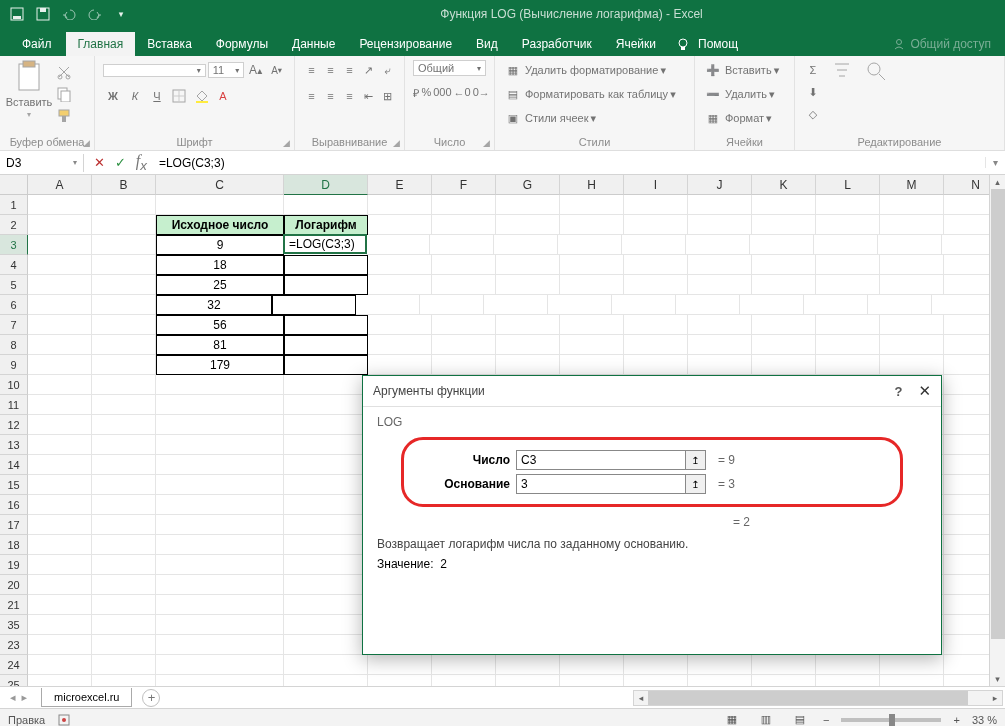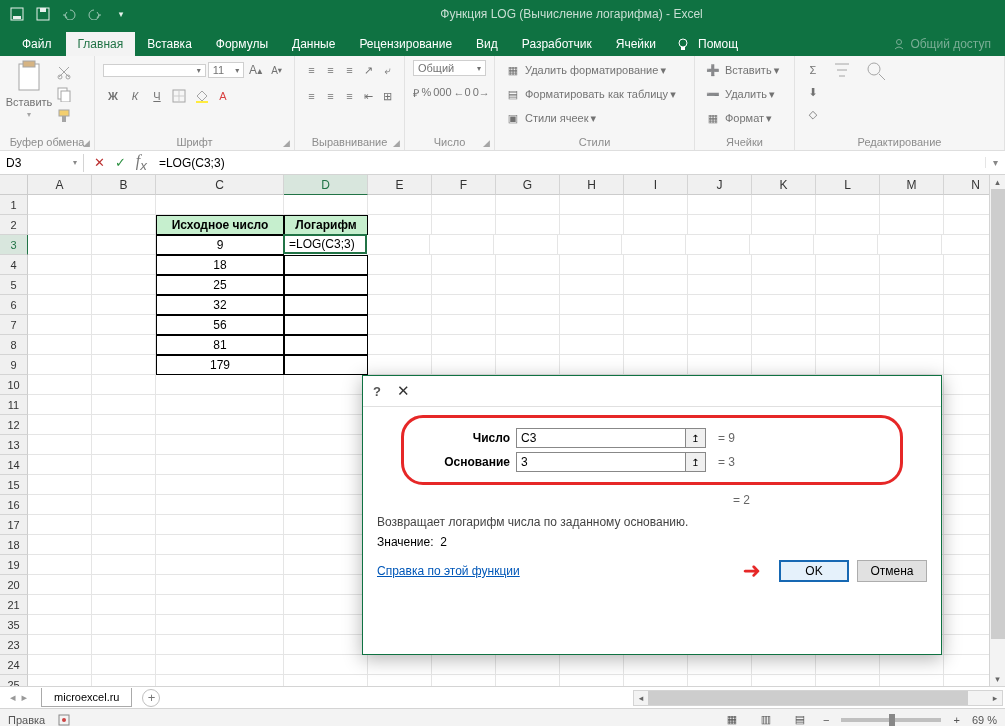--- a/index.html
+++ b/index.html
@@ -457,21 +457,21 @@
         <div class="cell" style="width: 64px;"></div>
         <div class="cell" style="width: 64px;"></div>
         <div class="cell" style="width: 64px;"></div>
         <div class="cell" style="width: 64px;"></div>
         <div class="cell" style="width: 64px;"></div>
         <div class="cell" style="width: 64px;"></div>
       </div>
       <div class="row">
         <div class="cell" style="width: 64px;"></div>
         <div class="cell" style="width: 64px;"></div>
-        <div class="cell bordered center" style="width: 128px;">32</div>
+        <div class="cell bordered center" style="width: 116px;">32</div>
         <div class="cell bordered" style="width: 84px;"></div>
         <div class="cell" style="width: 64px;"></div>
         <div class="cell" style="width: 64px;"></div>
         <div class="cell" style="width: 64px;"></div>
         <div class="cell" style="width: 64px;"></div>
         <div class="cell" style="width: 64px;"></div>
         <div class="cell" style="width: 64px;"></div>
         <div class="cell" style="width: 64px;"></div>
         <div class="cell" style="width: 64px;"></div>
         <div class="cell" style="width: 64px;"></div>
@@ -815,29 +815,31 @@
     </span>
   <div class="spacer"></div>
   <div class="view-btn">▦</div>
   <div class="view-btn">▥</div>
   <div class="view-btn">▤</div>
   <span>−</span>
   <div class="zoom-slider">
       <div class="thumb"></div>
     </div>
   <span>+</span>
-  <span>69 %</span>
+  <span>33 %</span>
 </div>
 
 <div class="dialog">
   <div class="dlg-title">
+    <span class="t">Аргументы функции</span>
     <span class="help">?</span>
     <span class="close">✕</span>
   </div>
   <div class="body">
+    <div class="fn-name">LOG</div>
     <div class="args">
       <div class="arg-row">
         <span class="lbl">Число</span>
         <div class="inp-wrap">
           <input value="C3" style="">
           <div class="ref-btn">↥</div>
         </div>
         <span class="eq">= <span>9</span></span>
       </div>
       <div class="arg-row">
@@ -845,21 +847,14 @@
         <div class="inp-wrap">
           <input value="3" style="">
           <div class="ref-btn">↥</div>
         </div>
         <span class="eq">= <span>3</span></span>
       </div>
     </div>
     <div class="result-eq">= <span>2</span></div>
     <div class="desc">Возвращает логарифм числа по заданному основанию.</div>
     <div class="val-row"><span>Значение:</span>&nbsp;&nbsp;<span>2</span></div>
-    <div class="footer">
-      <a href="#">Справка по этой функции</a>
-      <div class="spacer"></div>
-      <span class="arrow">➜</span>
-      <button class="ok">OK</button>
-      <button>Отмена</button>
-    </div>
   </div>
 </div>
 
 </body></html>

